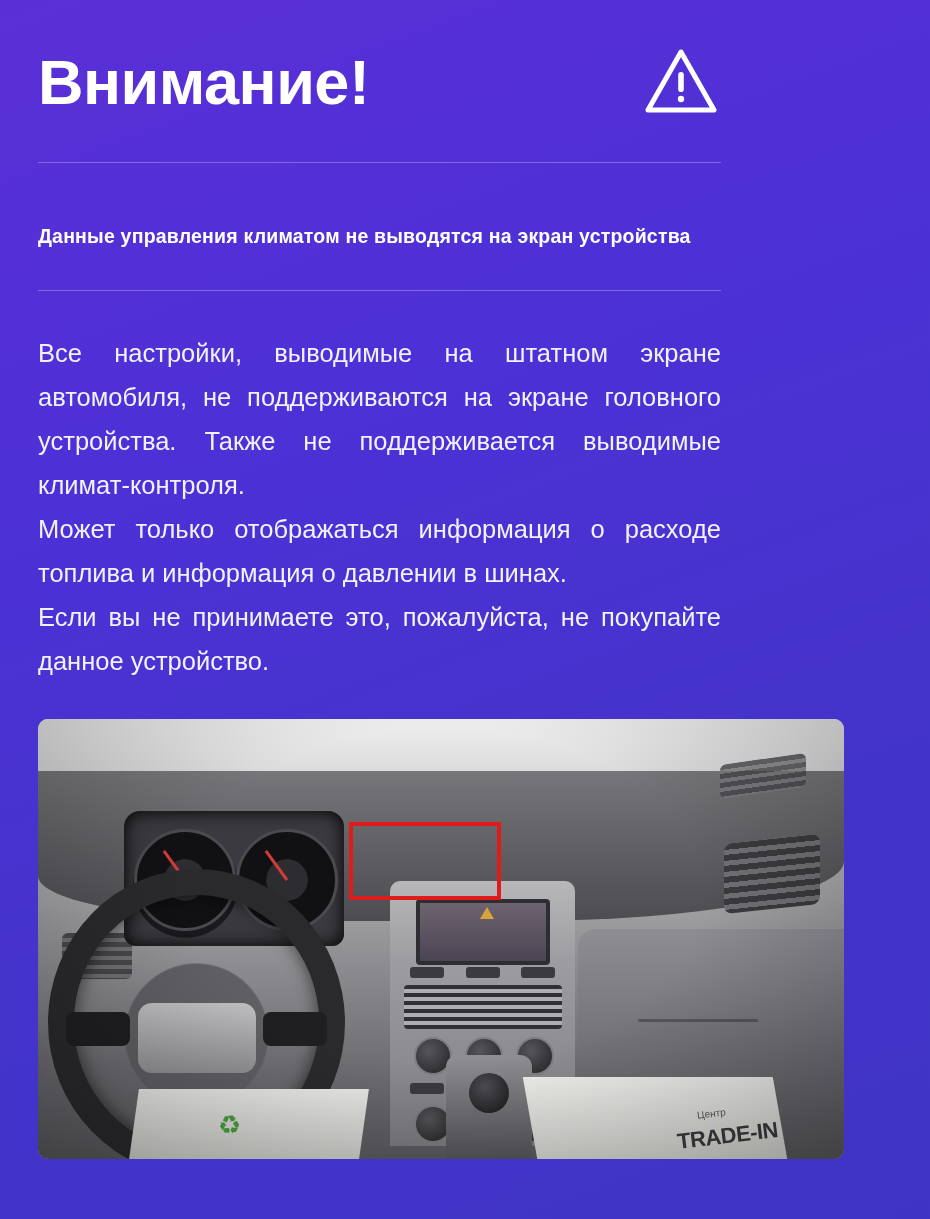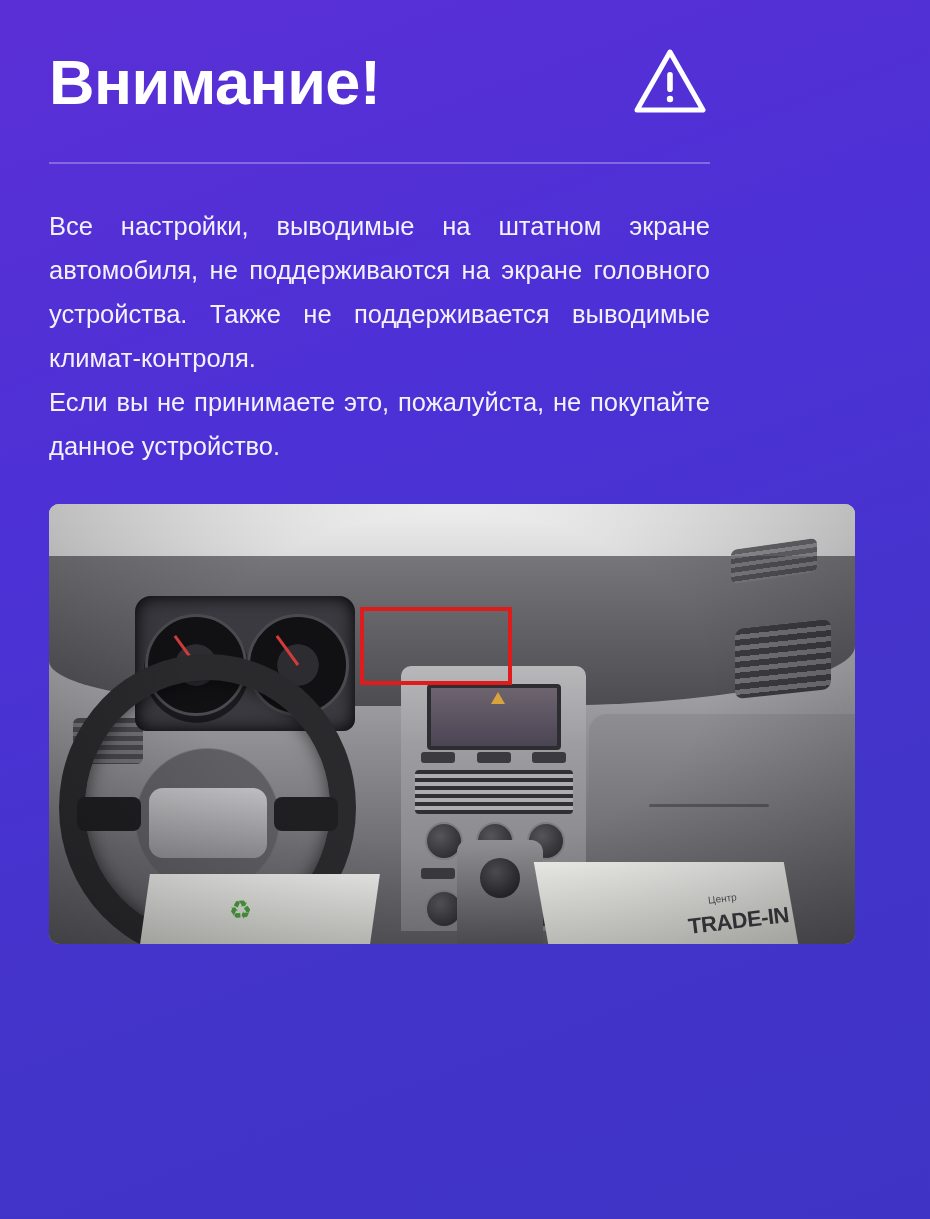--- a/index.html
+++ b/index.html
@@ -14,21 +14,21 @@
     color: #ffffff;
     overflow: hidden;
     position: relative;
   }
   .page {
     position: absolute;
     left: 0; top: 0;
     width: 759px;
     height: 1219px;
     box-sizing: border-box;
-    padding: 0 49px;
+    padding: 0 38px;
   }
   .header {
     display: flex;
     align-items: center;
     justify-content: space-between;
     padding-top: 46px;
     padding-bottom: 8px;
   }
   .title {
     font-size: 63px;
@@ -325,25 +325,27 @@
     <h1 class="title">Внимание!</h1>
     <svg class="warn-icon" viewBox="0 0 72 72" aria-hidden="true">
       <path d="M36 6 L69 64 H3 Z" fill="none" stroke="#ffffff" stroke-width="5" stroke-linejoin="round"></path>
       <rect x="33.2" y="26" width="5.6" height="20" rx="2.8" fill="#ffffff"></rect>
       <circle cx="36" cy="53" r="3.2" fill="#ffffff"></circle>
     </svg>
   </div>
 
   <div class="rule"></div>
 
+  <p class="subtitle">Данные управления климатом не выводятся на экран устройства</p>
 
   <div class="rule2"></div>
 
   <div class="body-copy">
     <p class="para">Все настройки, выводимые на штатном экране автомобиля, не поддерживаются на экране головного устройства. Также не поддерживается выводимые климат-контроля.</p>
+    <p class="para">Может только отображаться информация о расходе топлива и информация о давлении в шинах.</p>
     <p class="para last-line-left">Если вы не принимаете это, пожалуйста, не покупайте данное устройство.</p>
   </div>
 
   <div class="photo-wrap">
     <div class="dash">
       <div class="windshield-glow"></div>
       <div class="dash-top"></div>
 
       <div class="vent-right2"></div>
       <div class="vent-right"></div>

